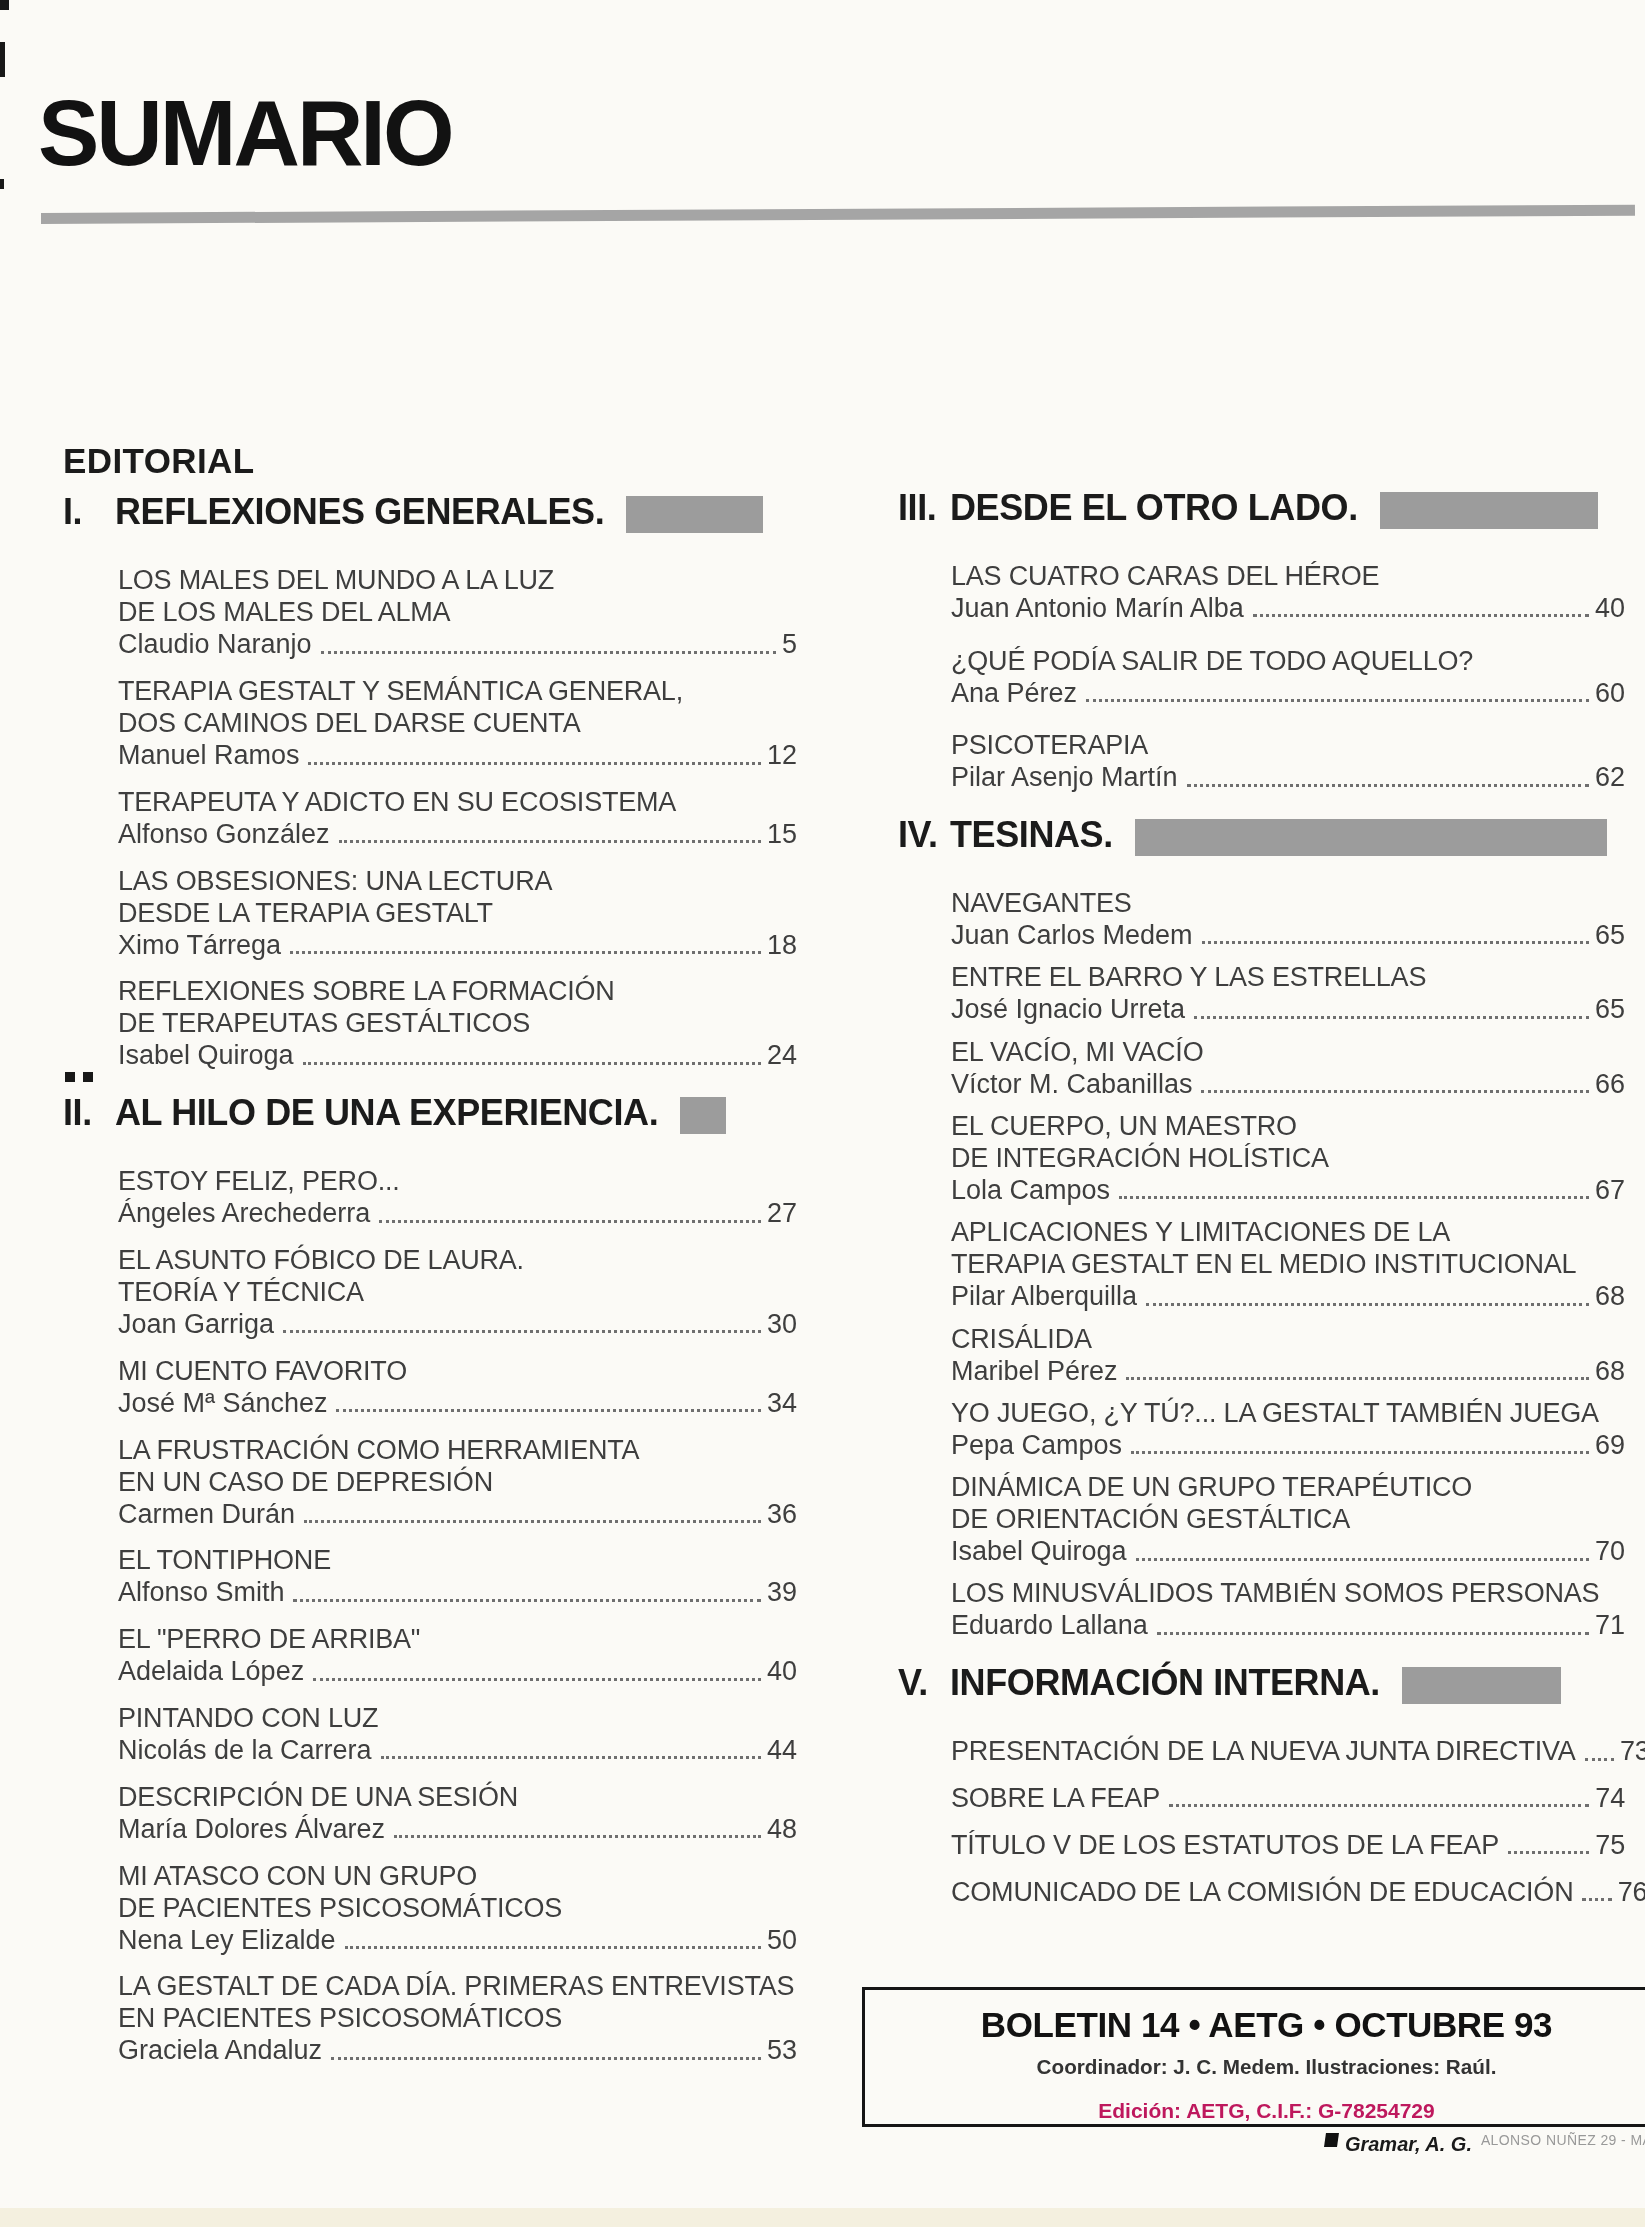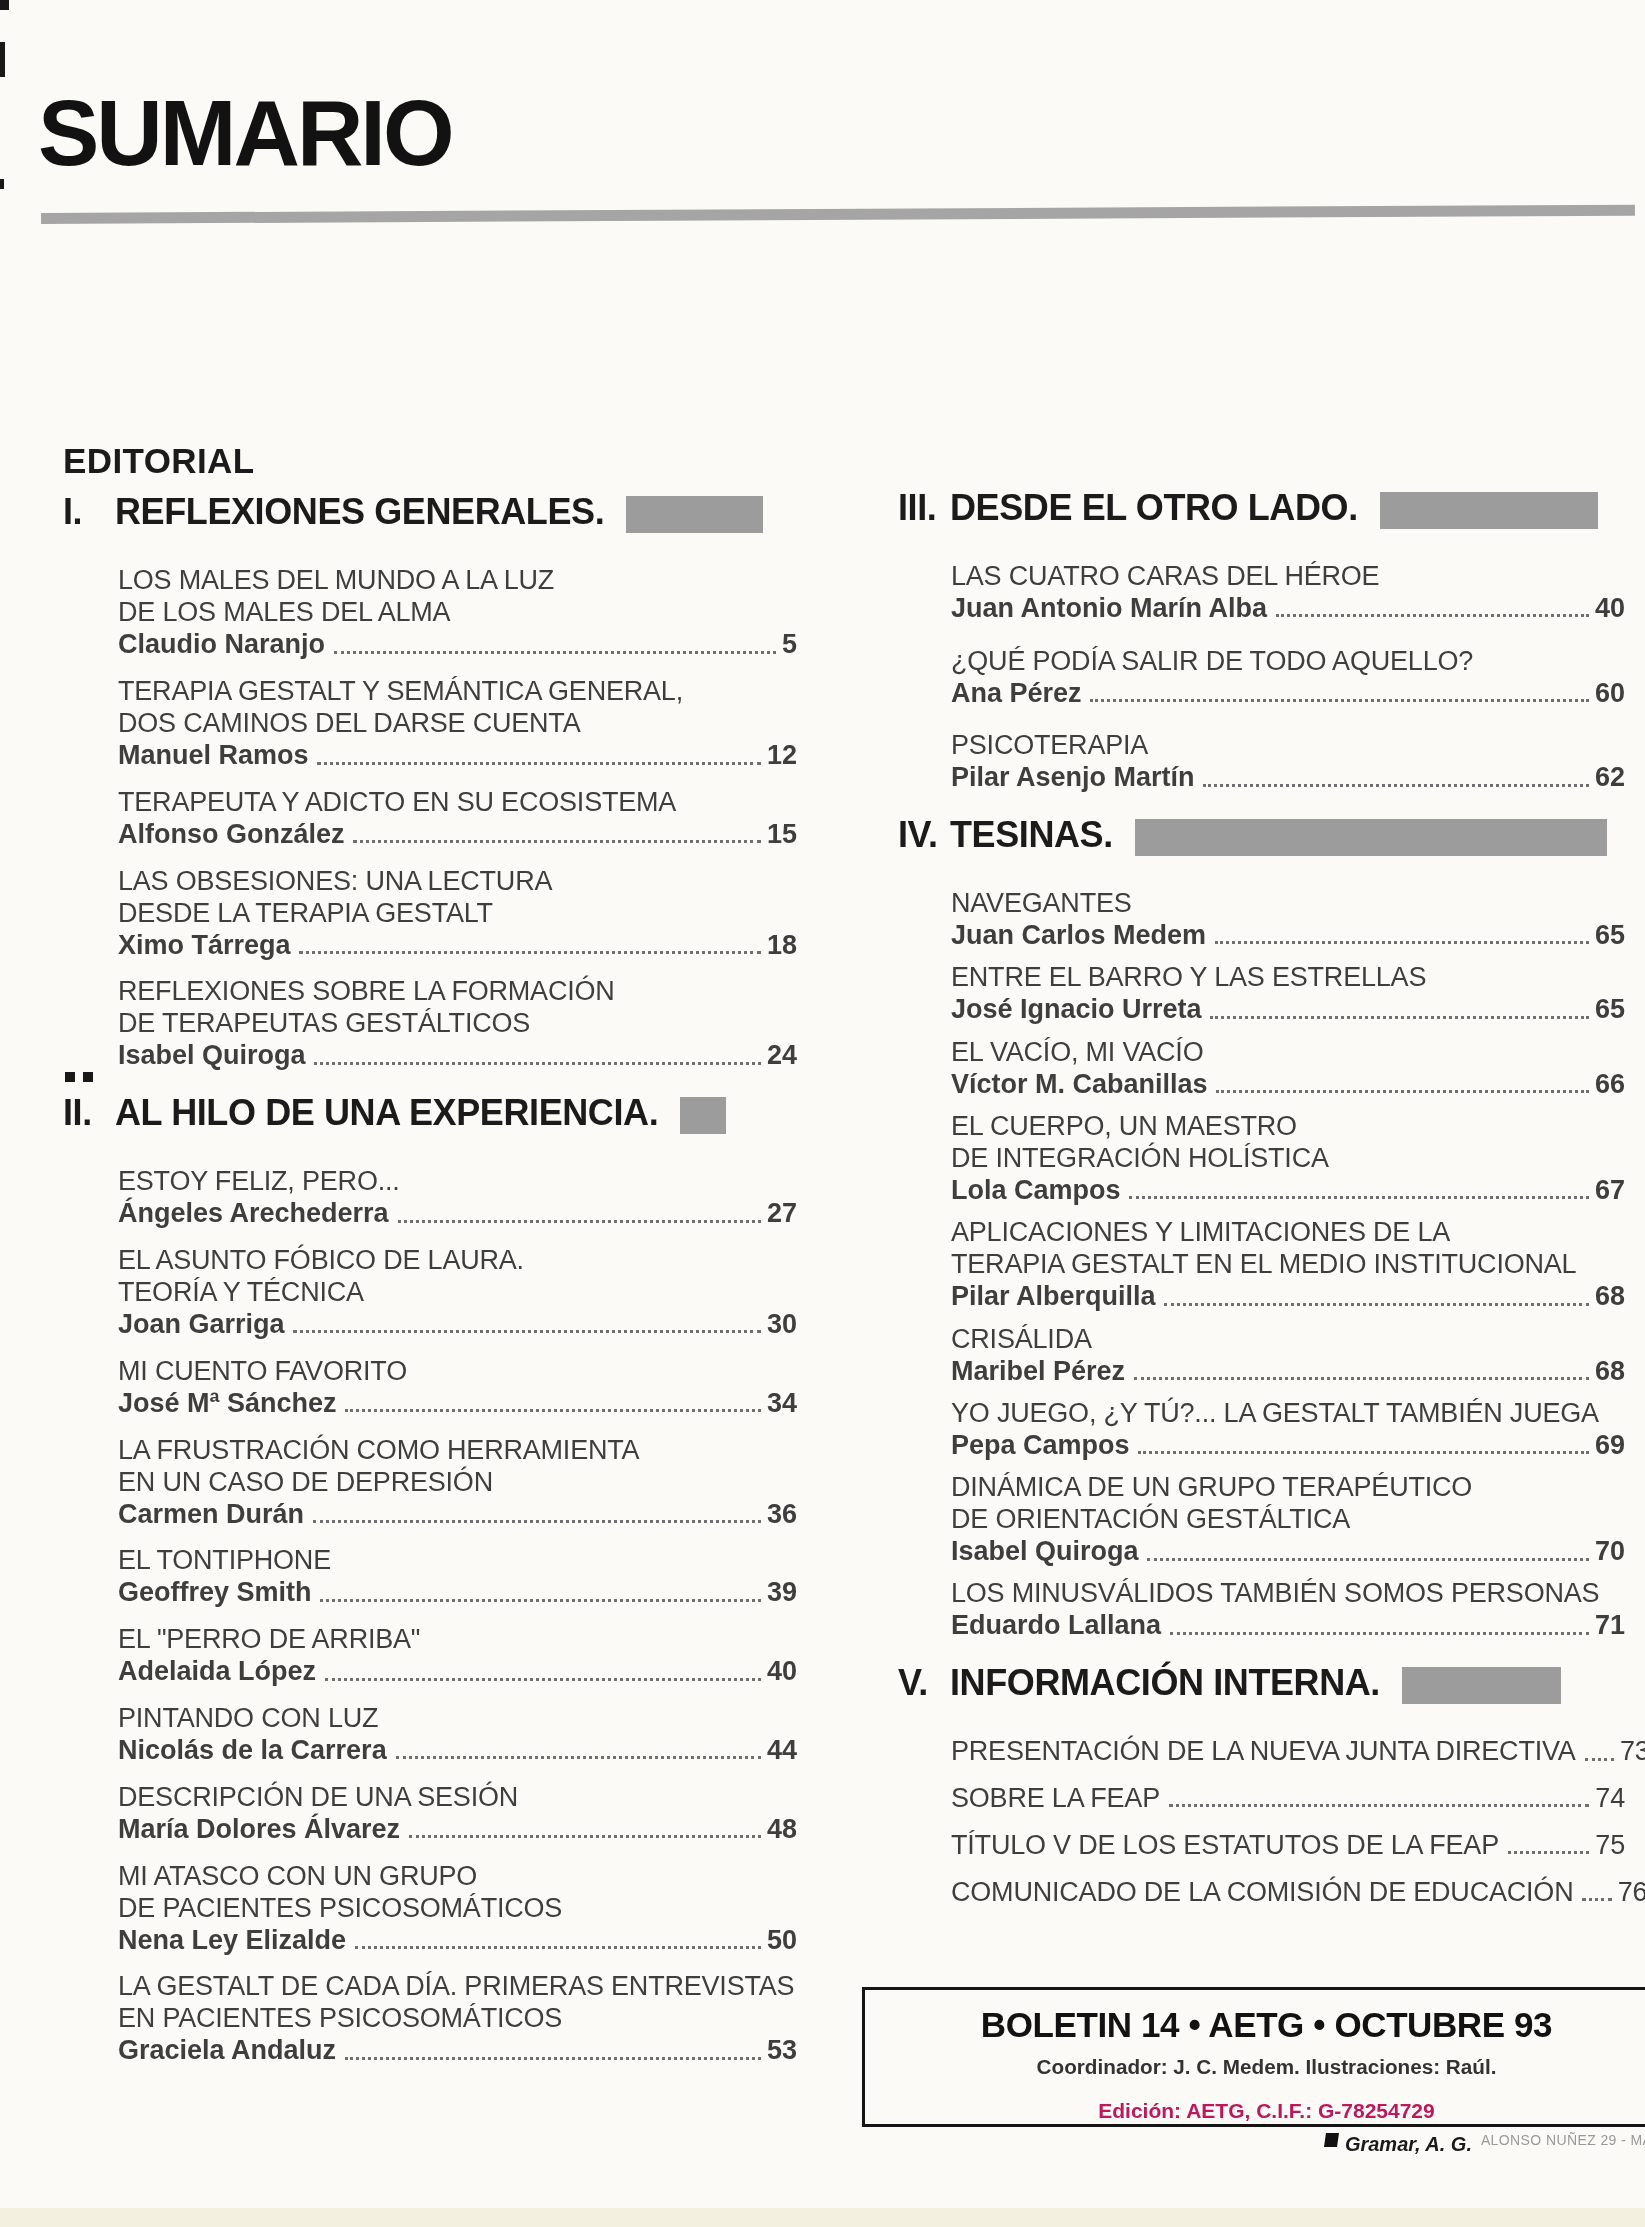--- a/index.html
+++ b/index.html
@@ -51,21 +51,21 @@
   .entry { margin-bottom:14.8px; }
   .sec-iii .entry { margin-bottom:20.7px; }
   .sec-iv  .entry { margin-bottom:10.3px; }
 
   .t {
     font-size:27px; line-height:32px; letter-spacing:-0.2px;
     color:var(--c-title,#3e3e3e); white-space:nowrap;
   }
   .author-line {
     display:flex; align-items:flex-end;
-    font-size:27px; line-height:32px; color:var(--c-title,#3e3e3e);font-weight:bold;
+    font-size:27px; line-height:32px; color:var(--c-title,#3e3e3e);
   }
   .author { flex:none; white-space:nowrap; }
   .leader {
     flex:1 1 auto; min-width:29.5px;
     border-bottom:3px dotted var(--c-leader,#6f6f6f);
     margin:0 5.9px 6.6px 8.9px;
   }
   .pagenum { flex:none; }
 
   .vitem {
@@ -210,21 +210,21 @@
           <div class="author-line">
             <span class="author">Carmen Durán</span>
             <span class="leader"></span>
             <span class="pagenum">36</span>
           </div>
         </div>
 
         <div class="entry">
           <div class="t">EL TONTIPHONE</div>
           <div class="author-line">
-            <span class="author">Geoffrey Smith</span>
+            <span class="author">Alfonso Smith</span>
             <span class="leader"></span>
             <span class="pagenum">39</span>
           </div>
         </div>
 
         <div class="entry">
           <div class="t">EL "PERRO DE ARRIBA"</div>
           <div class="author-line">
             <span class="author">Adelaida López</span>
             <span class="leader"></span>

